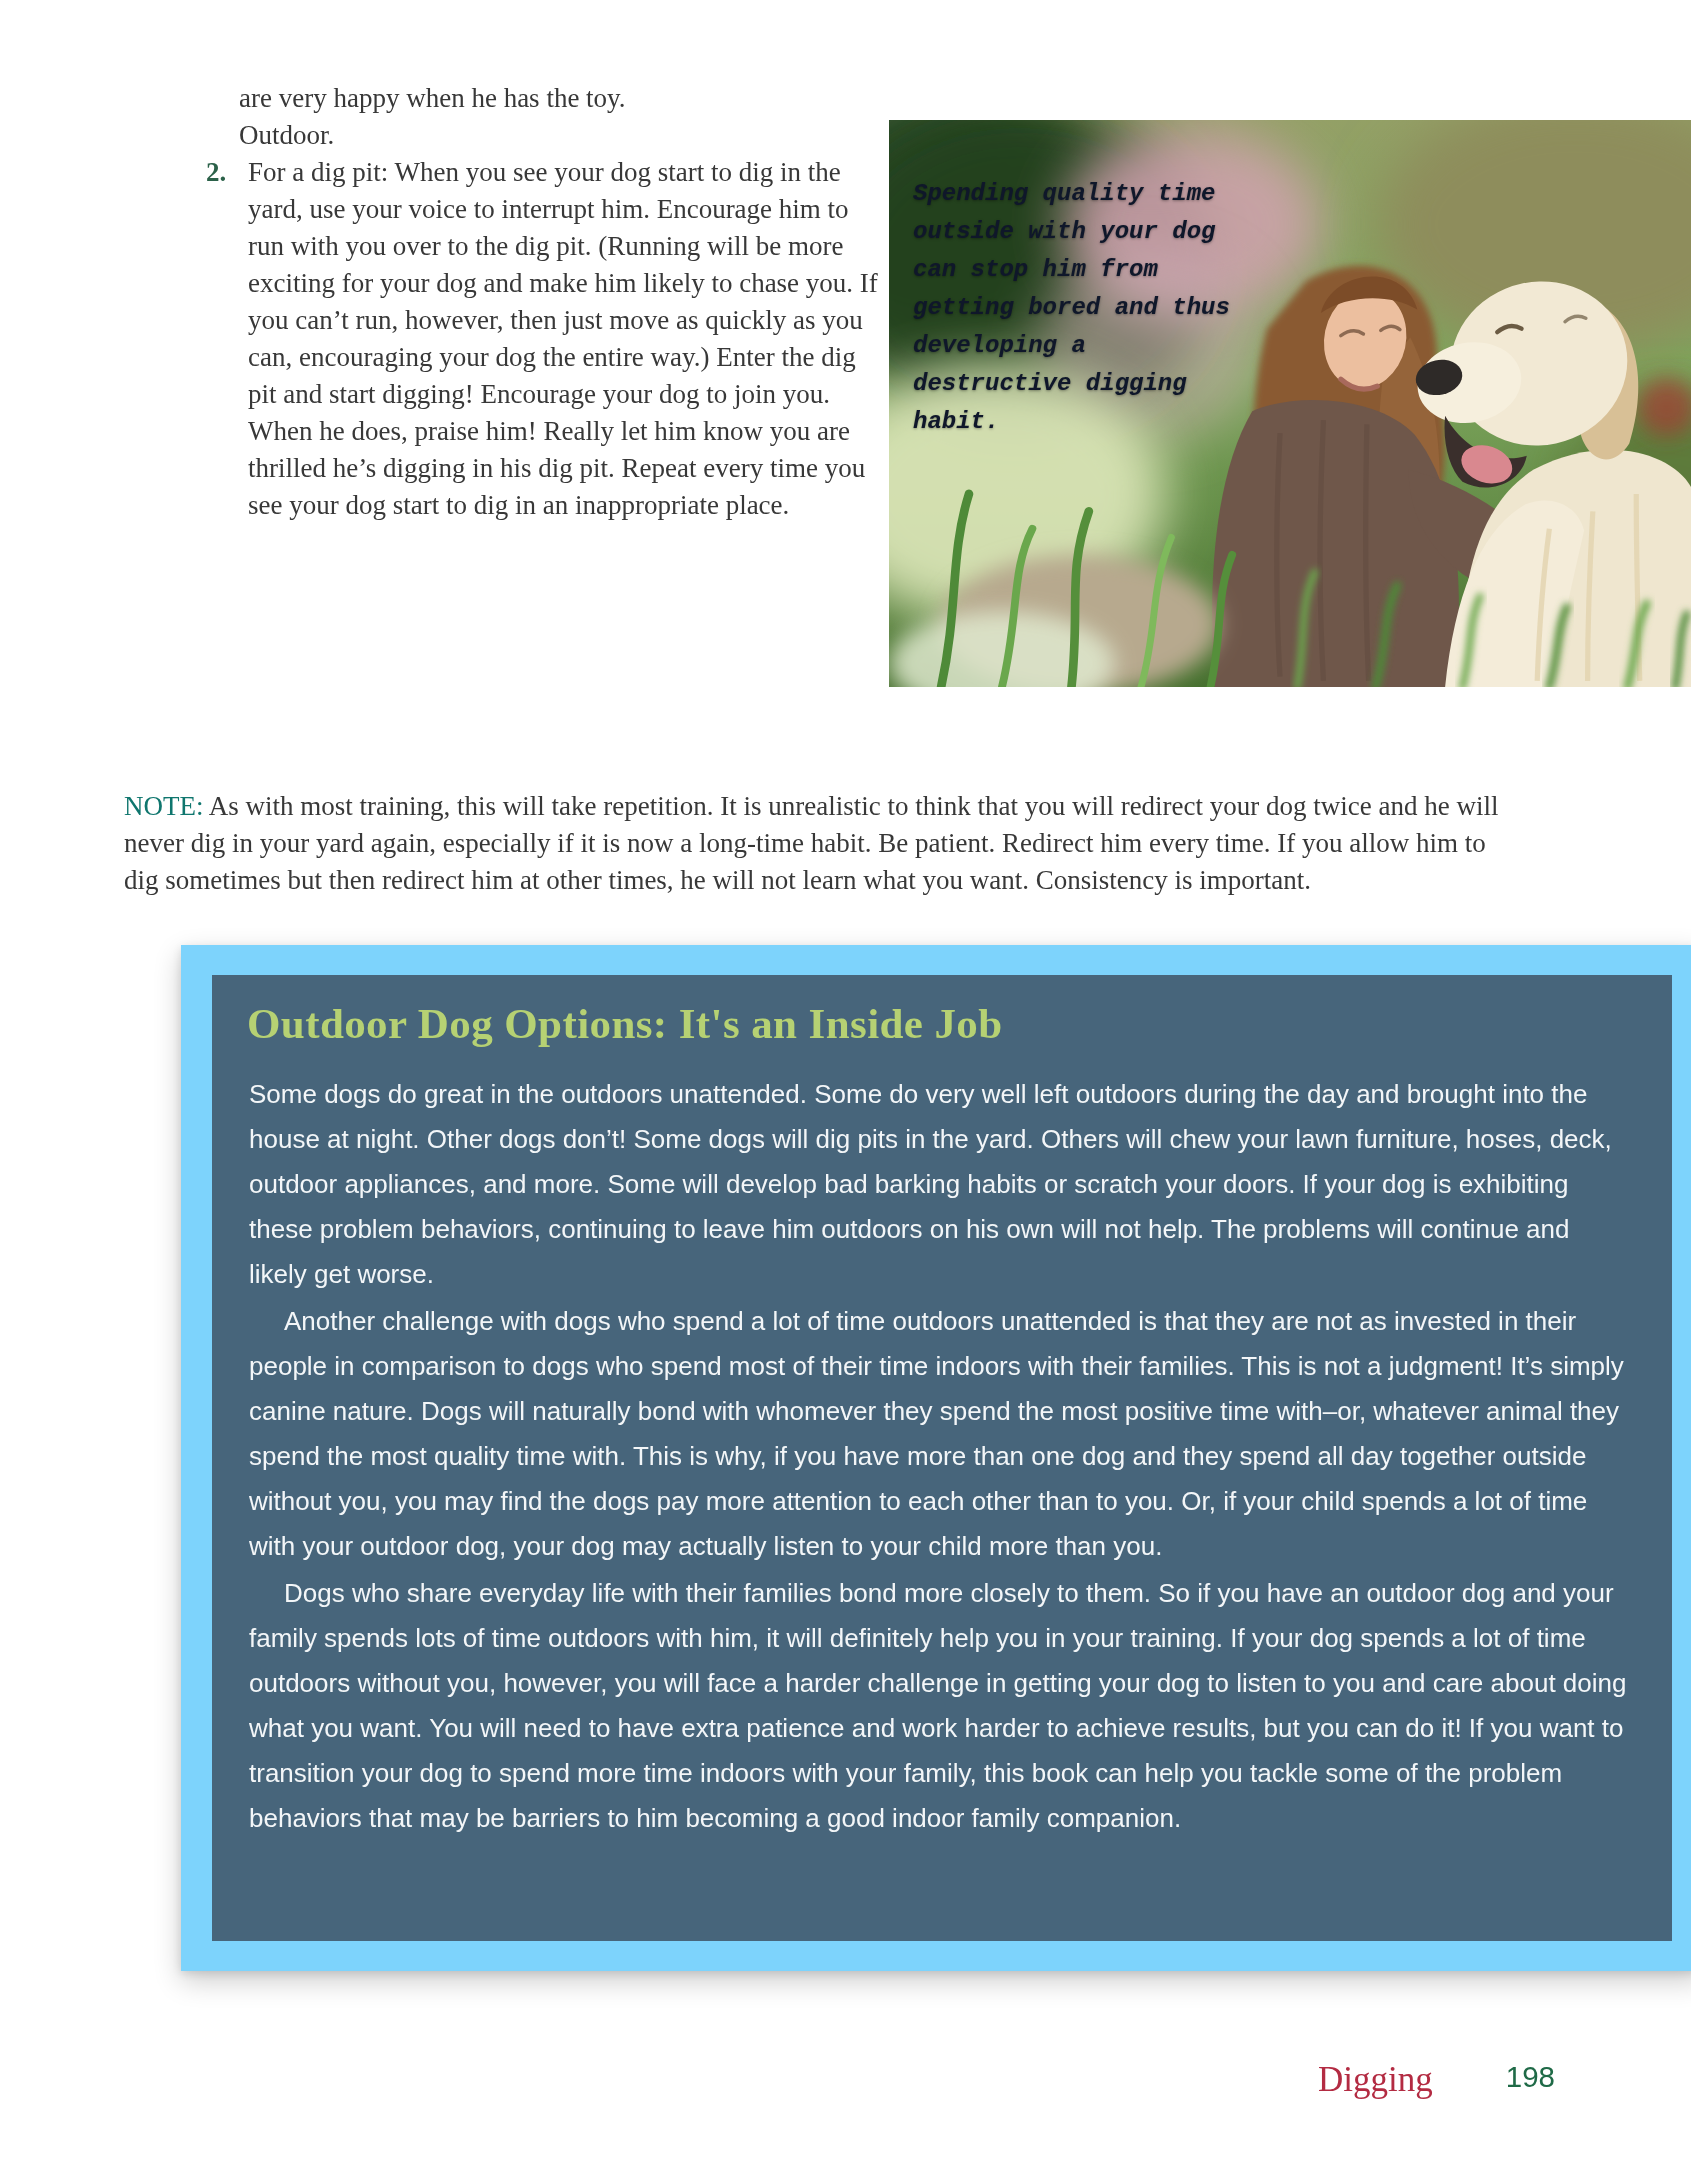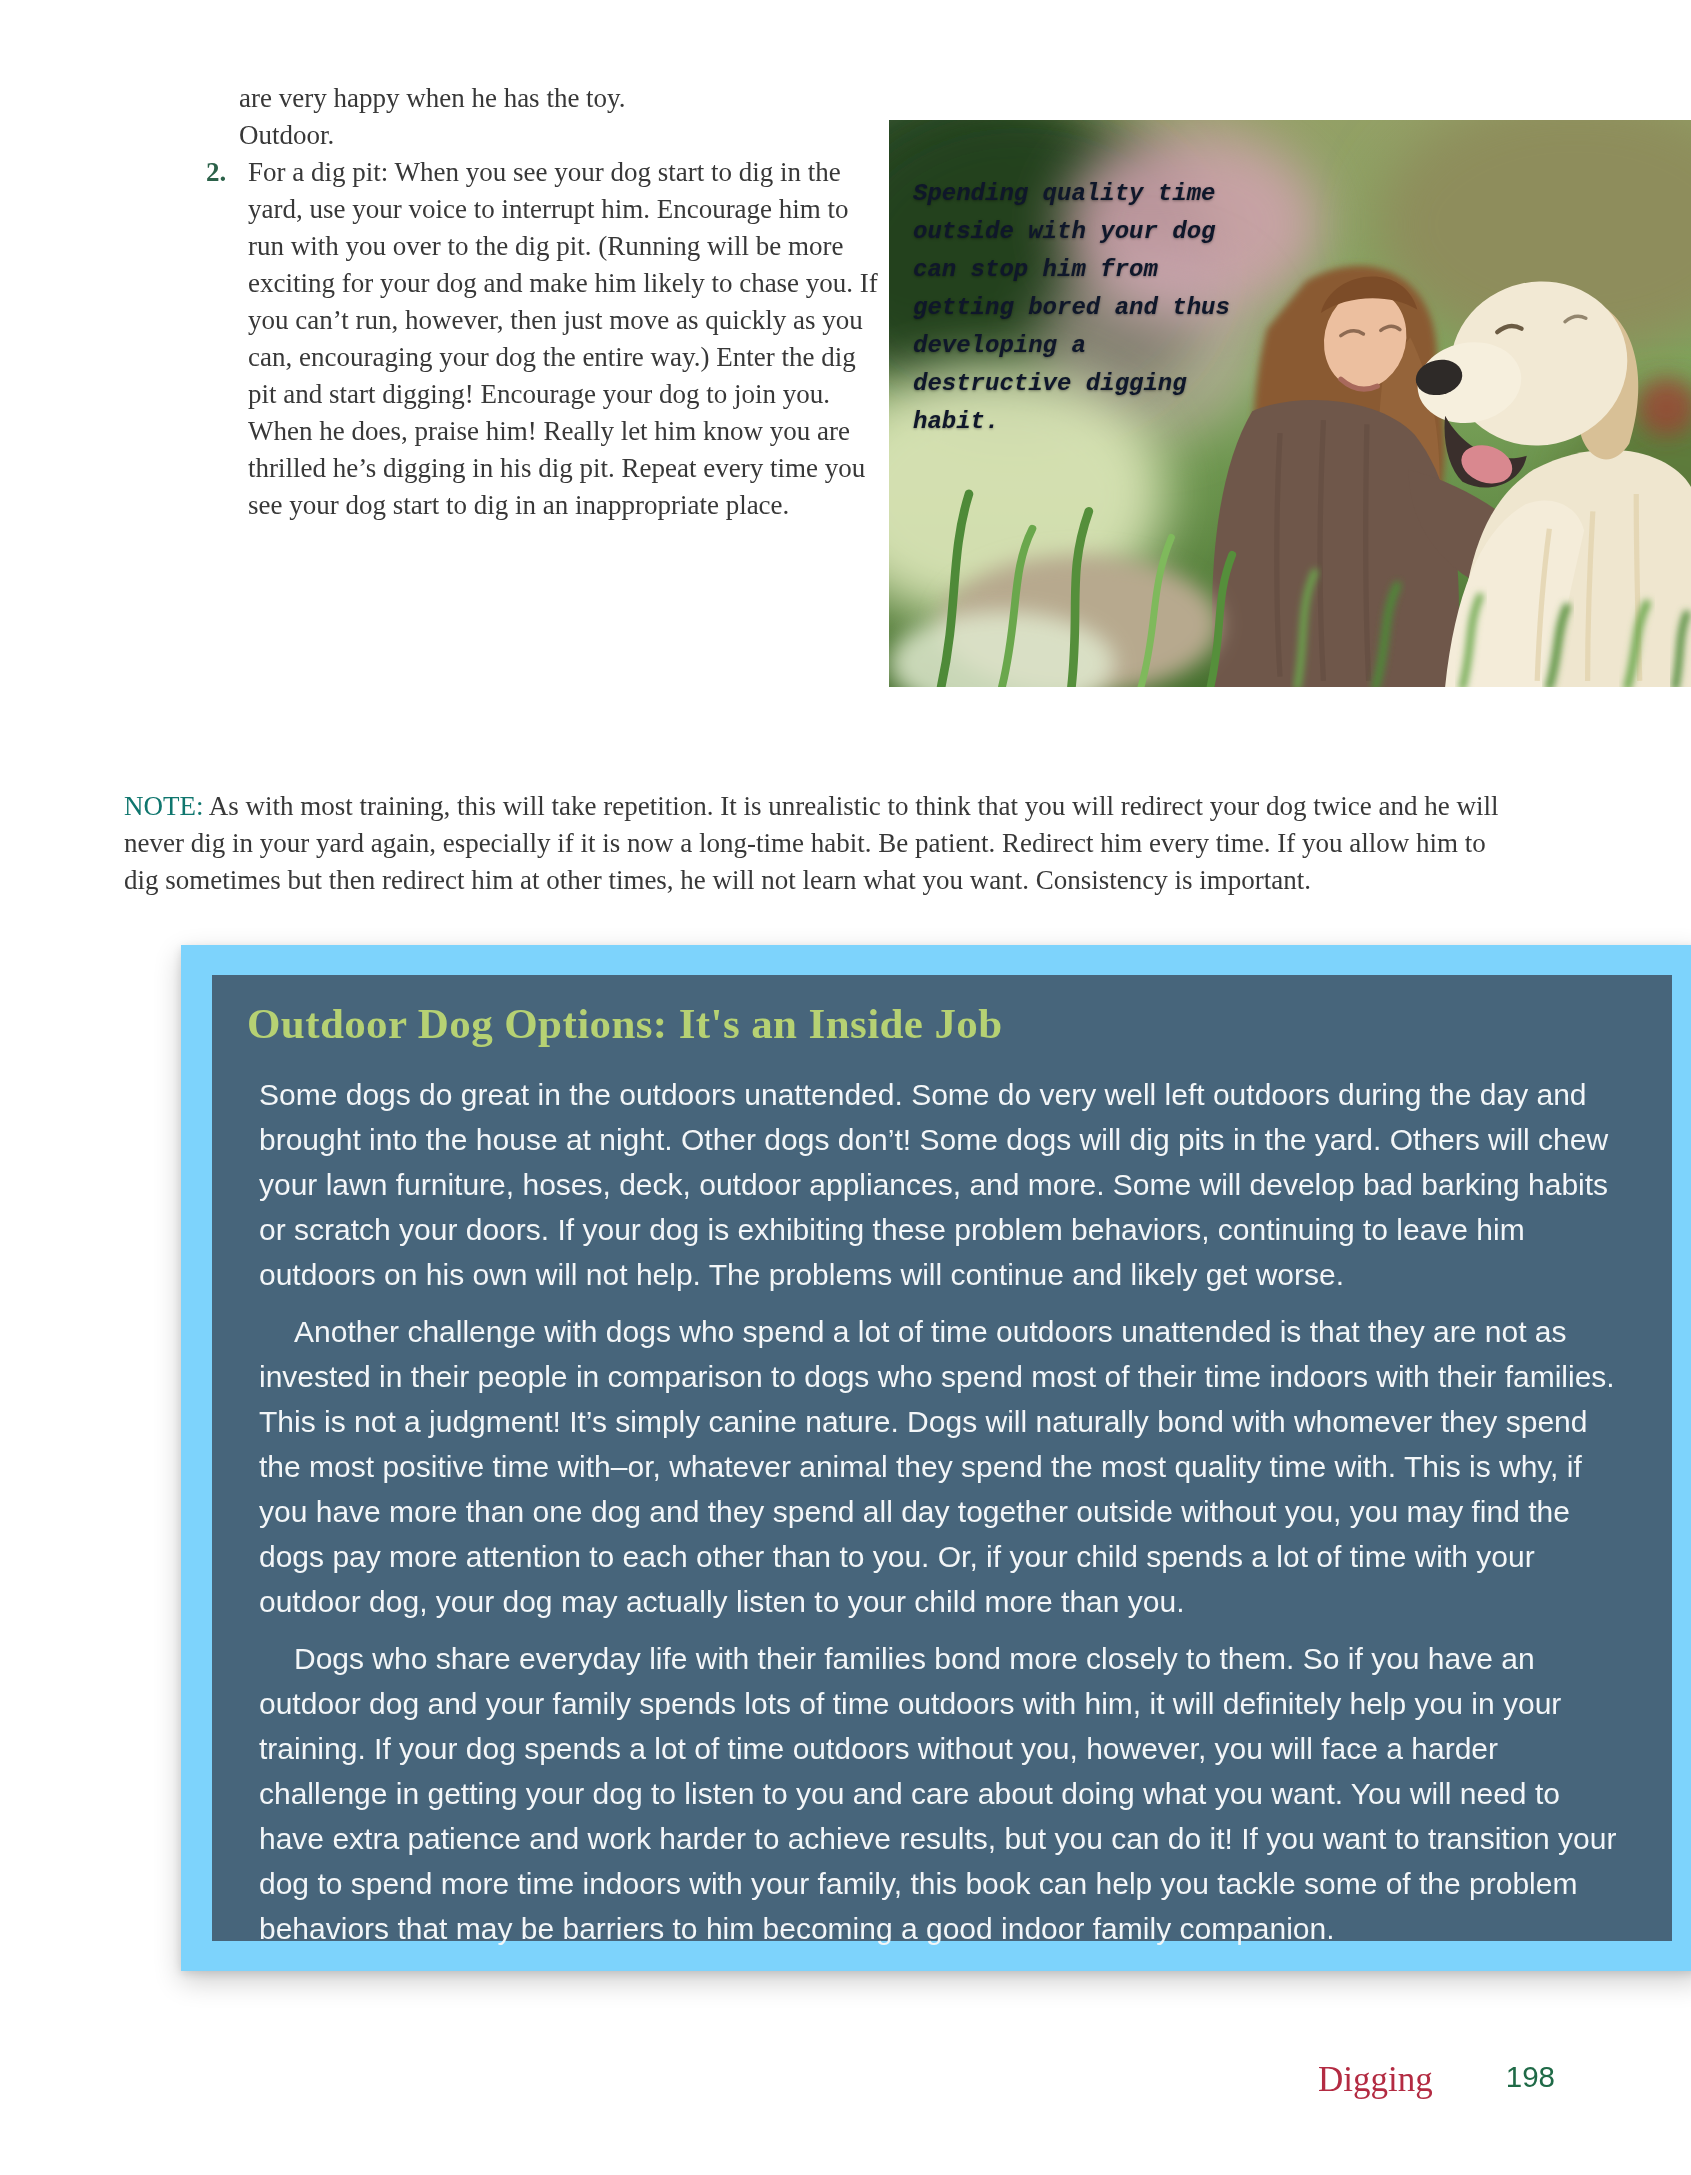--- a/index.html
+++ b/index.html
@@ -51,21 +51,21 @@
     background:#47657b;
     padding:22.6px 43px 0 35px;box-sizing:border-box;
   }
   .callout-title{
     font-family:"Liberation Serif","DejaVu Serif",serif;
     font-weight:bold;font-size:43px;line-height:52px;
     color:#b6d173;letter-spacing:0.4px;margin:0 0 22.6px 0;
   }
   .callout-body p{
     font-family:"Liberation Sans","DejaVu Sans",sans-serif;
-    font-size:30px;line-height:45px;color:#f3f6f8;margin:12px;
+    font-size:26px;line-height:45px;color:#f3f6f8;margin:2px;
   }
   .callout-body p + p{text-indent:35px;}
   
   .footer{
     position:absolute;top:2060px;right:136px;
     display:flex;align-items:flex-start;gap:73px;
   }
   .chapter{
     font-family:"Liberation Serif","DejaVu Serif",serif;
     font-size:35px;color:#b32b42;

